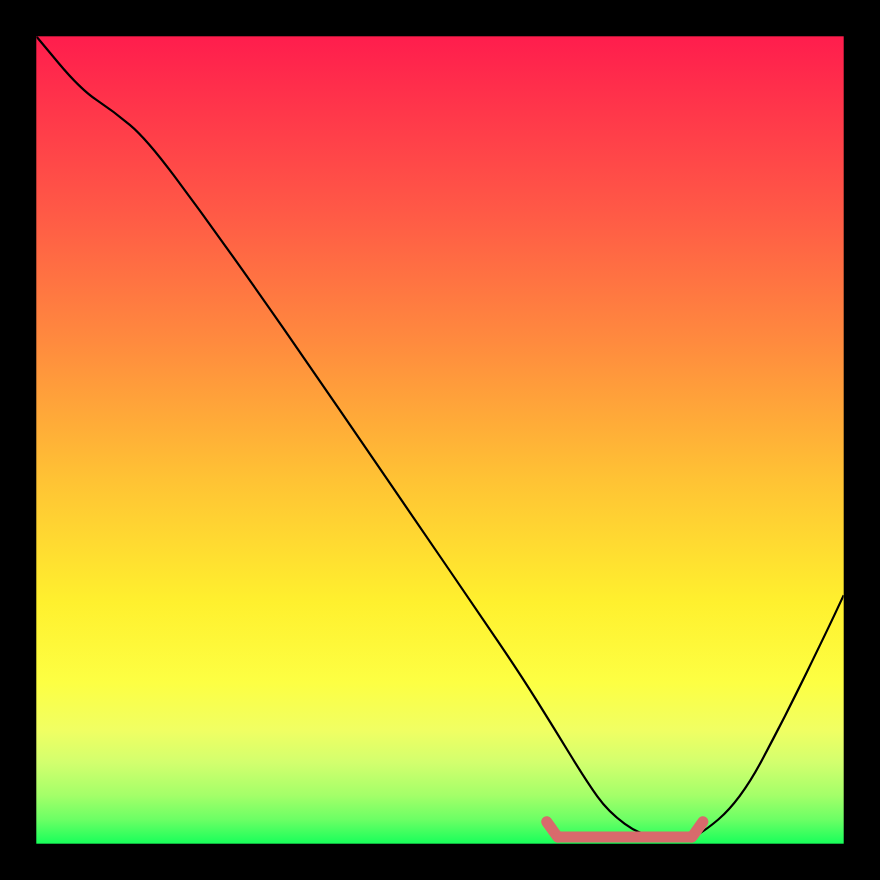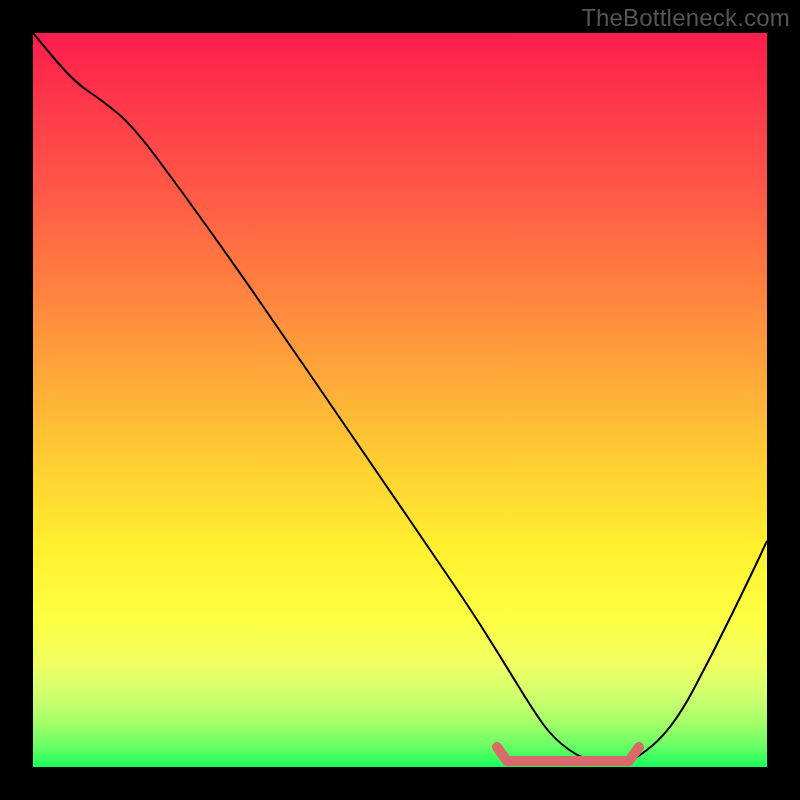--- a/index.html
+++ b/index.html
@@ -55,21 +55,20 @@
     position: absolute;
     height: 10px;
     border-radius: 5px;
     background: #d86a6c;
   }
 </style>
 </head>
 <body>
 
 <div class="frame">
-  <div class="attribution">TheBottleneck.com</div>
 
   <div class="plot">
     <svg class="curve" width="734" height="734" viewBox="0 0 734 734">
       <path id="curve-path" fill="none" stroke="#000000" stroke-width="2" d="M 0 0 Q 0 0 20 24 Q 40 48 55 58 Q 70 68 85 80.5 Q 100 93 125 126.5 Q 150 160 175 195 Q 200 230 225 266 Q 250 302 275 338.5 Q 300 375 325 411.5 Q 350 448 375 484.5 Q 400 521 420 550.5 Q 440 580 455 604 Q 470 628 485 652.5 Q 500 677 510 691 Q 520 705 535 716 Q 550 727 565 728.5 Q 580 730 590 729.5 Q 600 729 620 712 Q 640 695 660 657.5 Q 680 620 700 579 Q 720 538 727 523 T 734 508"></path>
 
       <path id="seg-left-cap" fill="none" stroke-linecap="round" d="M 464 714 L 474 728" stroke="#d86a6c" stroke-width="10"></path>
 
       <path id="seg-right-cap" fill="none" stroke-linecap="round" d="M 596 728 L 606 714" stroke="#d86a6c" stroke-width="10"></path>
     </svg>
     <div id="optimal-seg" class="segment" style="left: 470px; top: 723px; width: 130px; height: 10px; background: rgb(216, 106, 108);"></div>

